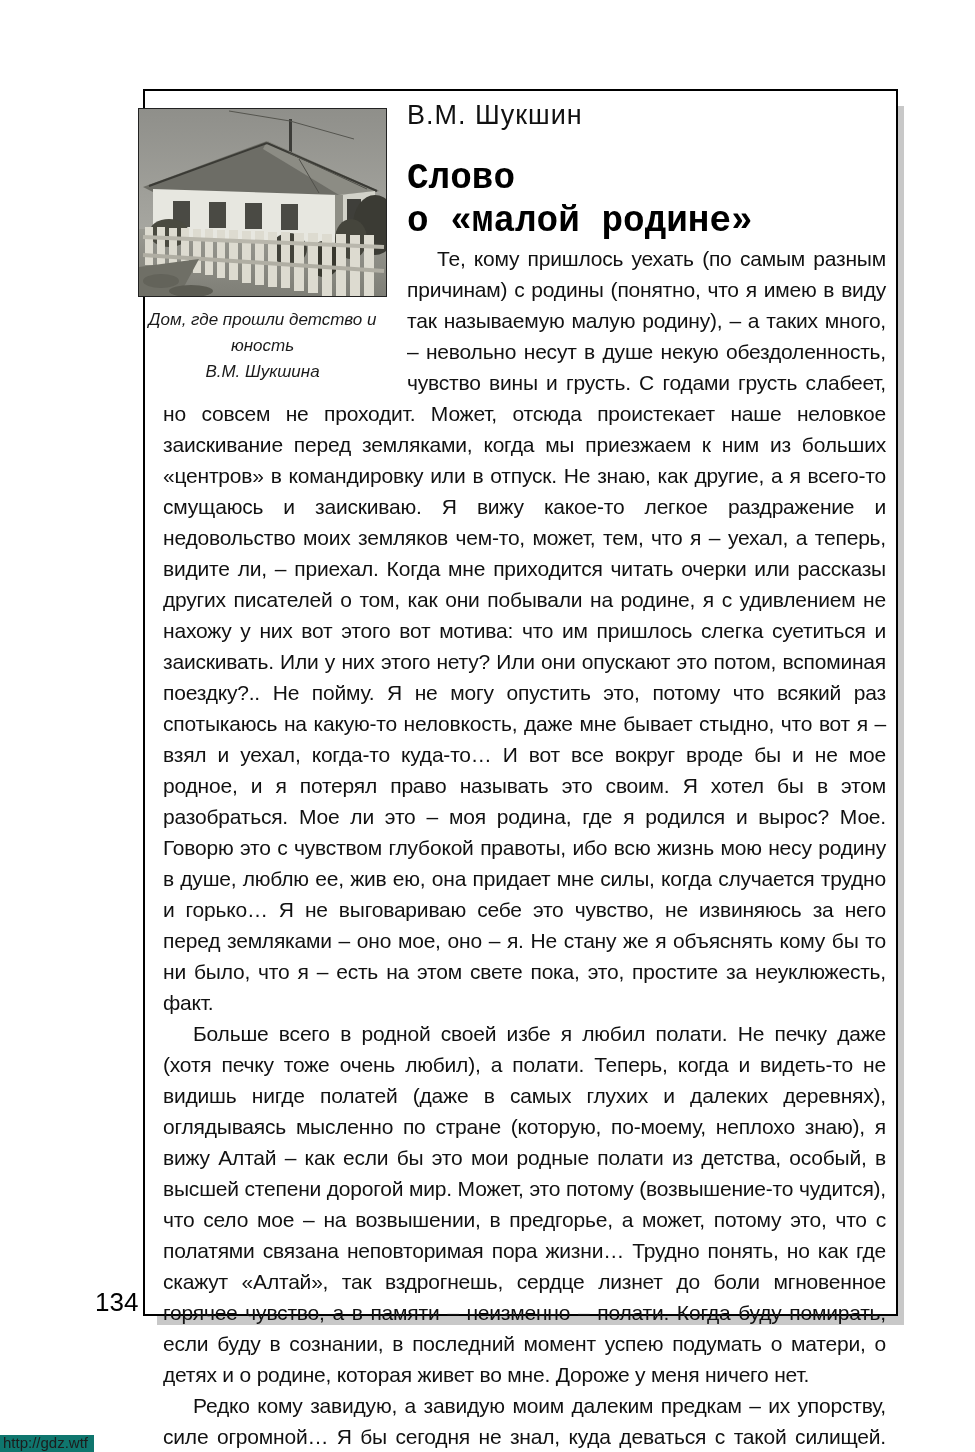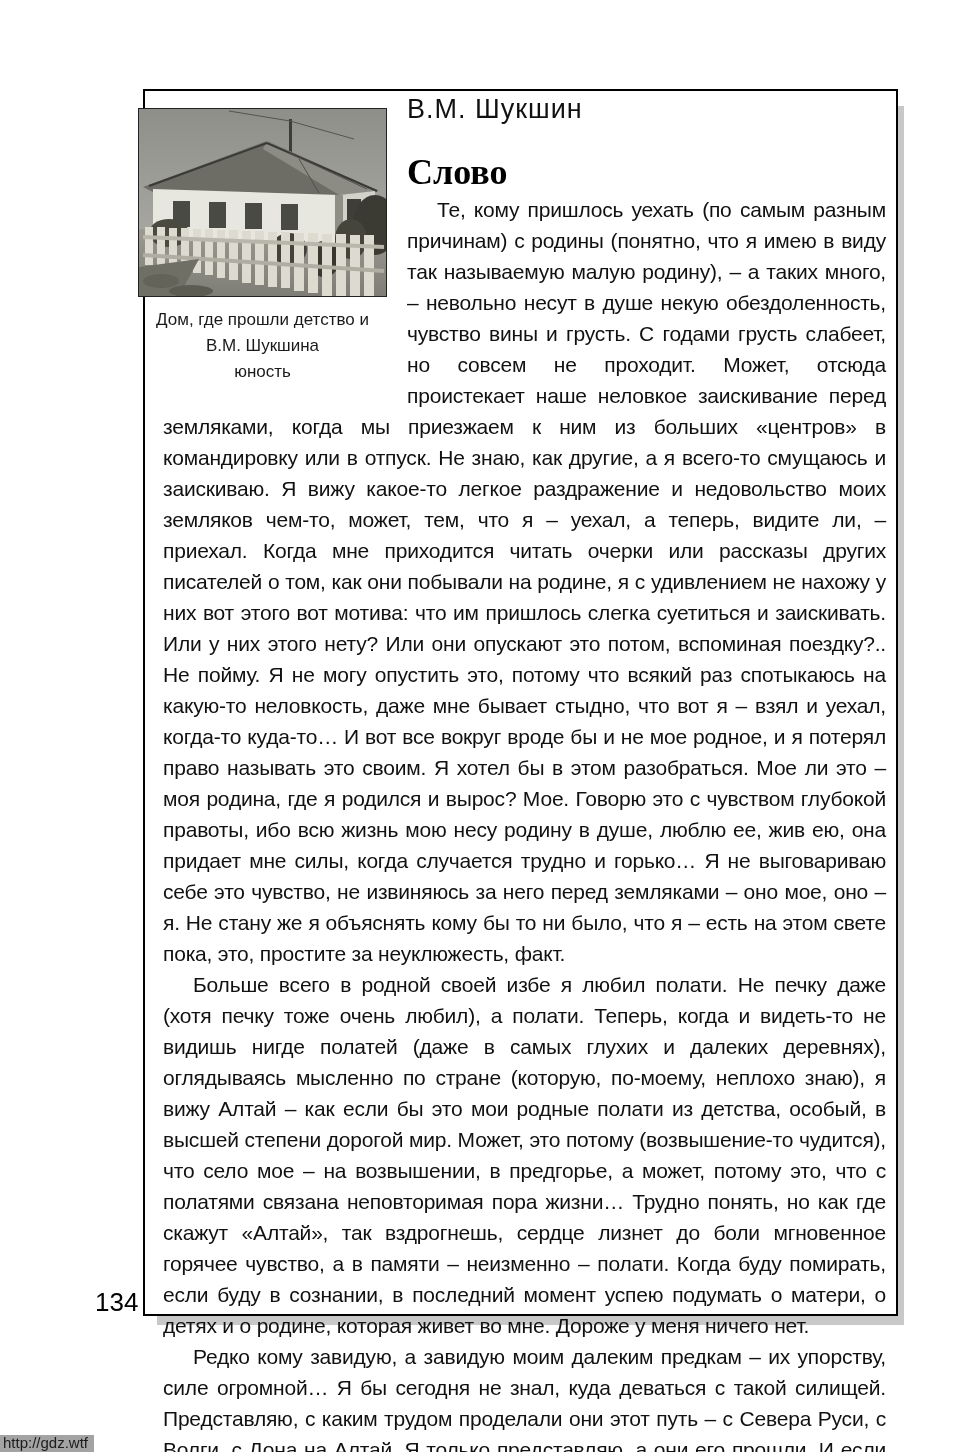--- a/index.html
+++ b/index.html
@@ -37,33 +37,34 @@
     border: 1px solid #222;
     display: block;
   }
   .photo svg { display: block; width: 247px; height: 187px; }
   .caption {
     margin-top: 10px;
     text-align: center;
     font-size: 17px;
     line-height: 26px;
     color: #1a1a1a;
+    font-style: italic;
   }
   .heading-block {
     padding-left: 26px;
-    padding-top: 3px;
+    padding-top: 9px;
   }
   .author {
     font-size: 27px;
     letter-spacing: 1px;
     color: #111;
   }
   .title {
     margin: 26px 0 0 0;
-    font-family: Liberation Serif, serif;
+    font-family: Liberation Mono, monospace;
     font-weight: bold;
     font-size: 36px;
     line-height: 43px;
     color: #000;
   }
   .body-par {
     margin: 0;
     font-size: 21px;
     line-height: 31px;
     text-align: justify;
@@ -77,21 +78,21 @@
     position: absolute;
     left: 95px;
     top: 1287px;
     font-size: 26px;
     color: #000000;
   }
   .watermark {
     position: absolute;
     left: 0;
     bottom: 0;
-    background: #a3a3a3;
+    background: #0f766e;
     color: #1c1c1c;
     font-size: 15px;
     line-height: 16px;
     padding: 0 6px 1px 3px;
   }
 </style>
 </head>
 <body>
 
 <div class="page">
@@ -166,28 +167,28 @@
           <line x1="4" y1="128" x2="245" y2="138" stroke="#b9b7ac" stroke-width="4"></line>
           <line x1="4" y1="146" x2="245" y2="162" stroke="#b0aea3" stroke-width="4"></line>
 
           <polygon points="0,158 60,150 40,187 0,187" fill="#6f6f66"></polygon>
           <ellipse cx="22" cy="172" rx="18" ry="7" fill="#63635a"></ellipse>
           <ellipse cx="52" cy="182" rx="22" ry="6" fill="#5c5c53"></ellipse>
         </svg>
       </div>
       <div class="caption">
         <div>Дом, где прошли детство и</div>
+        <div>юность</div>
         <div>В.М. Шукшина</div>
-        <div>юность</div>
       </div>
     </div>
 
     <div class="heading-block">
       <div class="author">В.М. Шукшин</div>
-      <h1 class="title"><span>Слово</span><br></h1>
+      <h1 class="title"><span>Слово</span><br><span>о «малой родине»</span></h1>
     </div>
 
     <p class="body-par first">Те, кому пришлось уехать (по самым разным причинам) с родины (понятно, что я имею в виду так называемую малую родину), – а таких много, – невольно несут в душе некую обездоленность, чувство вины и грусть. С годами грусть слабеет, но совсем не проходит. Может, отсюда проистекает наше неловкое заискивание перед земляками, когда мы приезжаем к ним из больших «центров» в командировку или в отпуск. Не знаю, как другие, а я всего-то смущаюсь и заискиваю. Я вижу какое-то легкое раздражение и недовольство моих земляков чем-то, может, тем, что я – уехал, а теперь, видите ли, – приехал. Когда мне приходится читать очерки или рассказы других писателей о том, как они побывали на родине, я с удивлением не нахожу у них вот этого вот мотива: что им пришлось слегка суетиться и заискивать. Или у них этого нету? Или они опускают это потом, вспоминая поездку?..  Не пойму. Я не могу опустить это, потому что всякий раз спотыкаюсь на какую-то неловкость, даже мне бывает стыдно, что вот я – взял и уехал, когда-то куда-то… И вот все вокруг вроде бы и не мое родное, и я потерял право называть это своим. Я хотел бы в этом разобраться. Мое ли это – моя родина, где я родился и вырос? Мое. Говорю это с чувством глубокой правоты, ибо всю жизнь мою несу родину в душе, люблю ее, жив ею, она придает мне силы, когда случается трудно и горько… Я не выговариваю себе это чувство, не извиняюсь за него перед земляками – оно мое, оно – я. Не стану же я объяснять кому бы то ни было, что я – есть на этом свете пока, это, простите за неуклюжесть, факт.</p>
     <p class="body-par">Больше всего в родной своей избе я любил полати. Не печку даже (хотя печку тоже очень любил), а полати. Теперь, когда и видеть-то не видишь нигде полатей (даже в самых глухих и далеких деревнях), оглядываясь мысленно по стране (которую, по-моему, неплохо знаю), я вижу Алтай – как если бы это мои родные полати из детства, особый, в высшей степени дорогой мир. Может, это потому (возвышение-то чудится), что село мое – на возвышении, в предгорье, а может, потому это, что с полатями связана неповторимая пора жизни… Трудно понять, но как где скажут «Алтай», так вздрогнешь, сердце лизнет до боли мгновенное горячее чувство, а в памяти – неизменно – полати. Когда буду помирать, если буду в сознании, в последний момент успею подумать о матери, о детях и о родине, которая живет во мне. Дороже у меня ничего нет.</p>
     <p class="body-par">Редко кому завидую, а завидую моим далеким предкам – их упорству, силе огромной… Я бы сегодня не знал, куда деваться с такой силищей. Представляю, с каким трудом проделали они этот путь – с Севера Руси, с Волги, с Дона на Алтай. Я только представляю, а они его прошли. И если бы не наша теперь осторожность насчет красивостей, я бы позволил себе сказать, что склоняюсь перед их памятью, благодарю их самым дорогим словом, какое только удалось сберечь у сердца:</p>
 
   </div>
 
   <div class="page-number">134</div>
 

